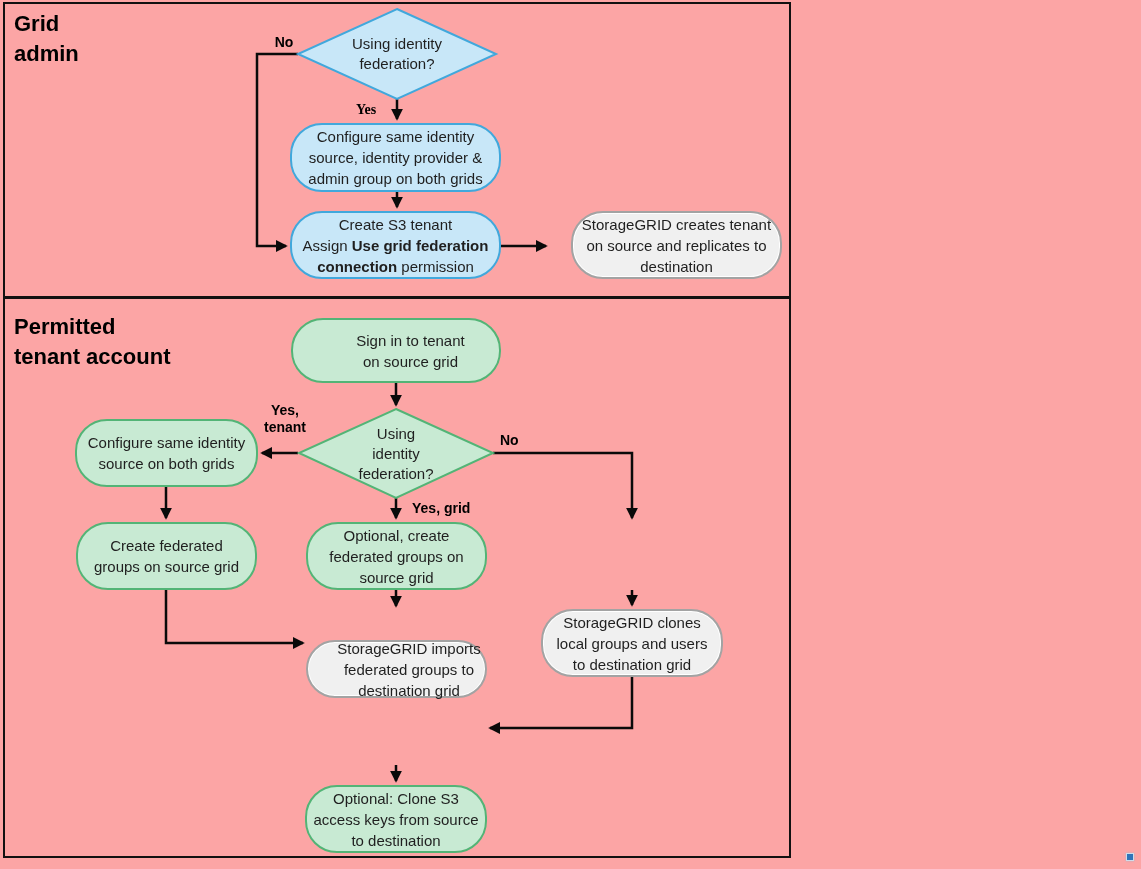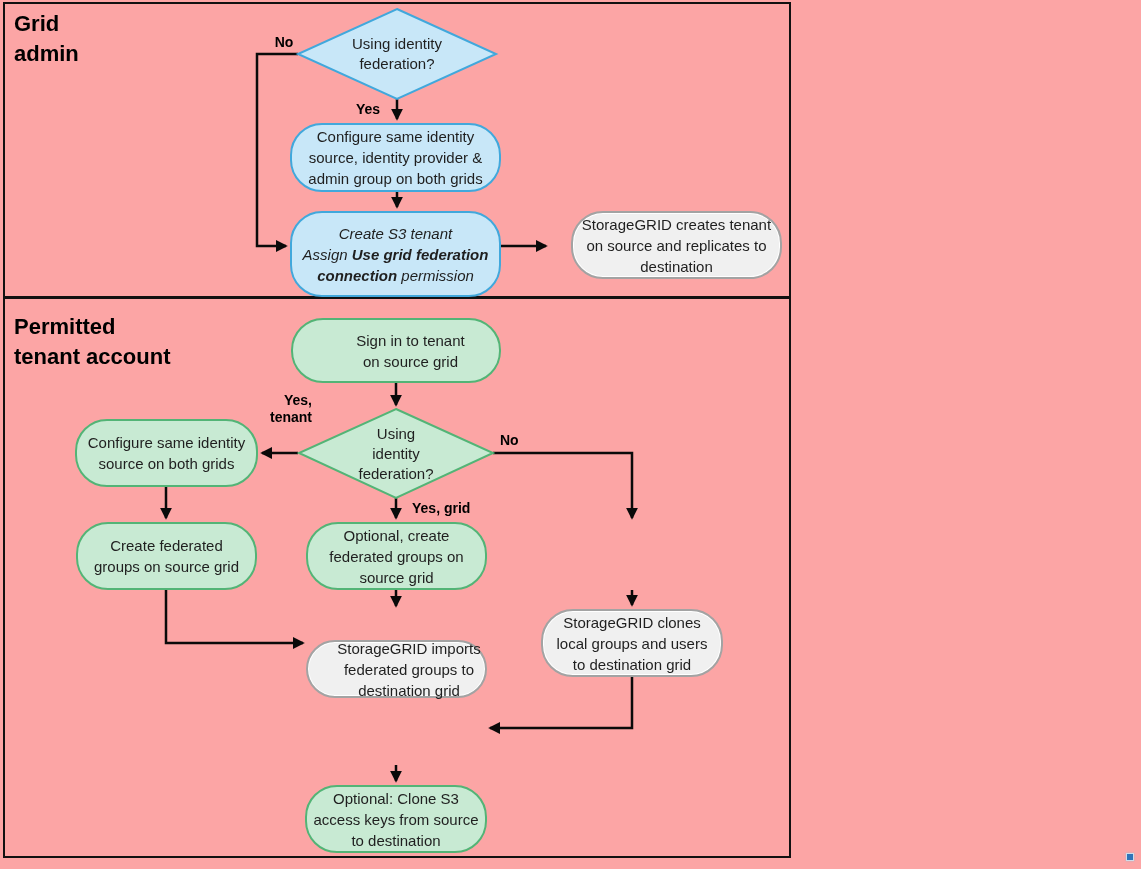--- a/index.html
+++ b/index.html
@@ -30,39 +30,39 @@
     color:#000;white-space:pre-line;}
   .sec-title{position:absolute;font-weight:bold;font-size:22px;line-height:30px;
     color:#000;white-space:pre-line;}
   .handle-dot{position:absolute;left:1126px;top:853px;width:6px;height:6px;
     background:#2e74b9;border:1px solid #cfdce9;box-shadow:0 0 2px #9fb6cc;}
 
   #title-grid-admin{left:14px;top:9px;}
   #title-permitted{left:14px;top:312px;}
 
   #box-ga-configure{left:290px;top:123px;width:211px;height:69px;}
-  #box-ga-create-tenant{left:290px;top:211px;width:211px;height:86px;font-style:italic;}
+  #box-ga-create-tenant{left:290px;top:211px;width:211px;height:68px;}
   #box-ga-replicates{left:571px;top:211px;width:211px;height:68px;}
 
   #box-pt-signin{left:291px;top:318px;width:210px;height:65px;padding-left:32px;}
   #box-pt-configure{left:75px;top:419px;width:183px;height:68px;}
   #box-pt-create-fed{left:76px;top:522px;width:181px;height:68px;}
   #box-pt-optional-create{left:306px;top:522px;width:181px;height:68px;}
   #box-pt-create-local{left:541px;top:522px;width:182px;height:68px;}
   #box-pt-imports{left:306px;top:640px;width:181px;height:58px;padding-left:28px;}
   #box-pt-clones{left:541px;top:609px;width:182px;height:68px;}
   #box-pt-create-keys{left:305px;top:697px;width:182px;height:68px;}
   #box-pt-optional-clone{left:305px;top:785px;width:182px;height:68px;}
 
   #diamond1-label{left:302px;top:20px;width:190px;height:68px;}
   #diamond2-label{left:301px;top:411px;width:190px;height:85px;}
 
   #label-ga-no{left:270px;top:34px;width:28px;text-align:center;}
-  #label-ga-yes{left:356px;top:101px;}
-  #label-pt-yes-tenant{left:258px;top:392px;width:54px;text-align:right;}
+  #label-ga-yes{left:356px;top:101px;font-family:Liberation Serif, serif;}
+  #label-pt-yes-tenant{left:258px;top:402px;width:54px;text-align:center;}
   #label-pt-no{left:500px;top:432px;}
   #label-pt-yes-grid{left:412px;top:500px;}
 </style>
 </head>
 <body>
 
 <div class="canvas" style="--blue-fill: #c8e7f8; --blue-border: #41a8dc; --green-fill: #c8ead3; --green-border: #53b476; --gray-fill: #f0f0f0; --gray-border: #a3a3a3; --connector: #0a0a0a; --text: #1f1f1f; --handle-dot: #2e74b9;">
 
   <div class="frame"></div>
   <div class="divider"></div>

